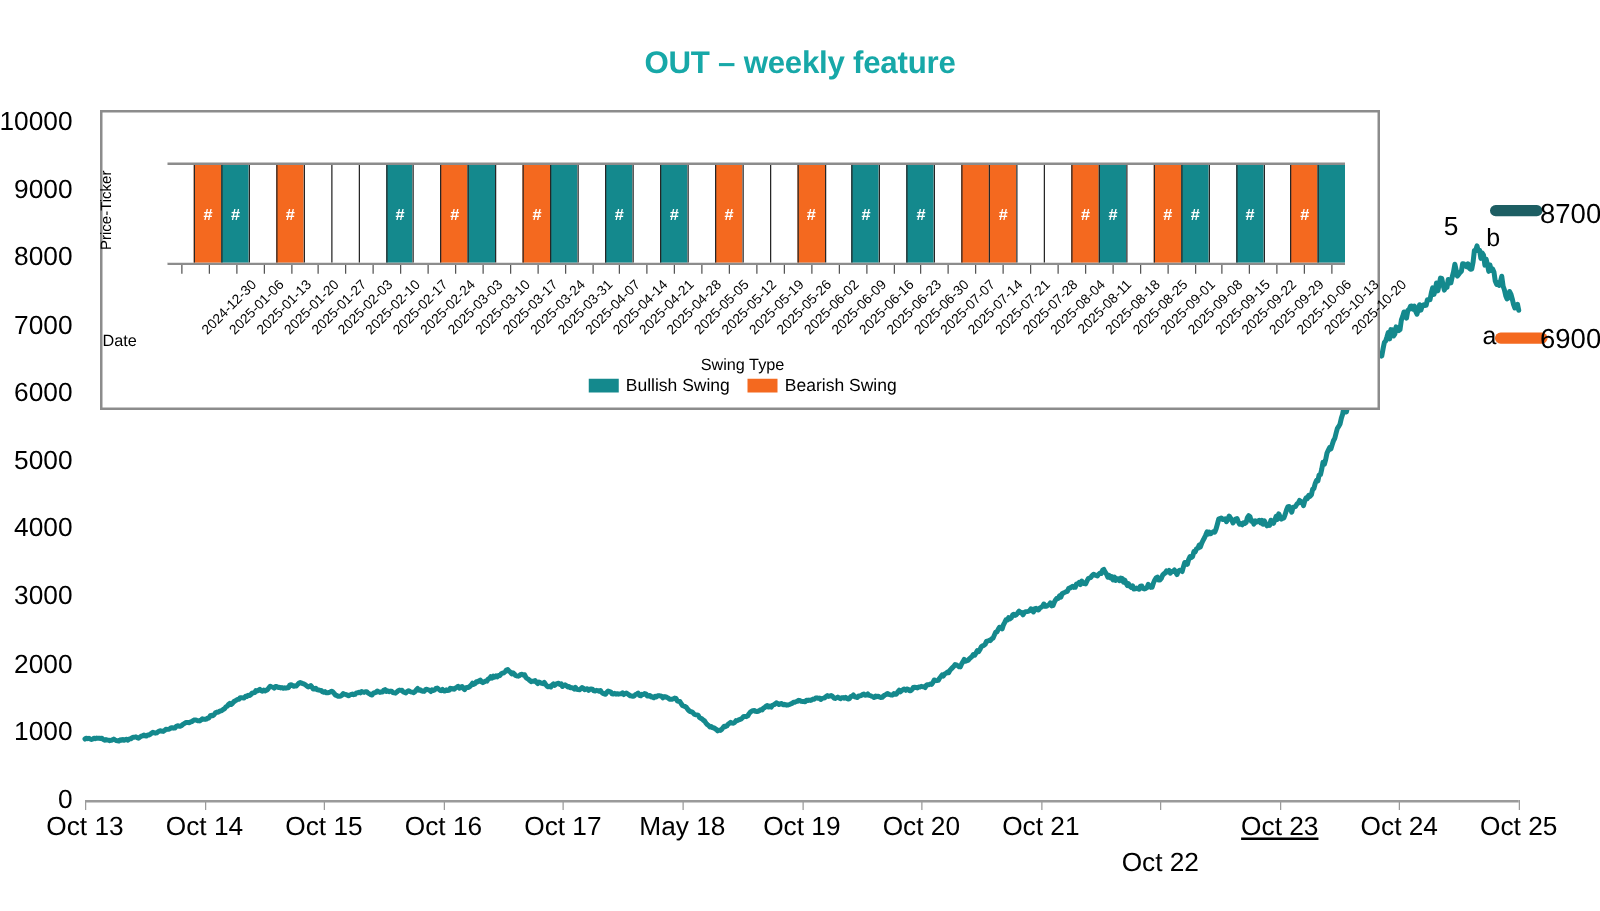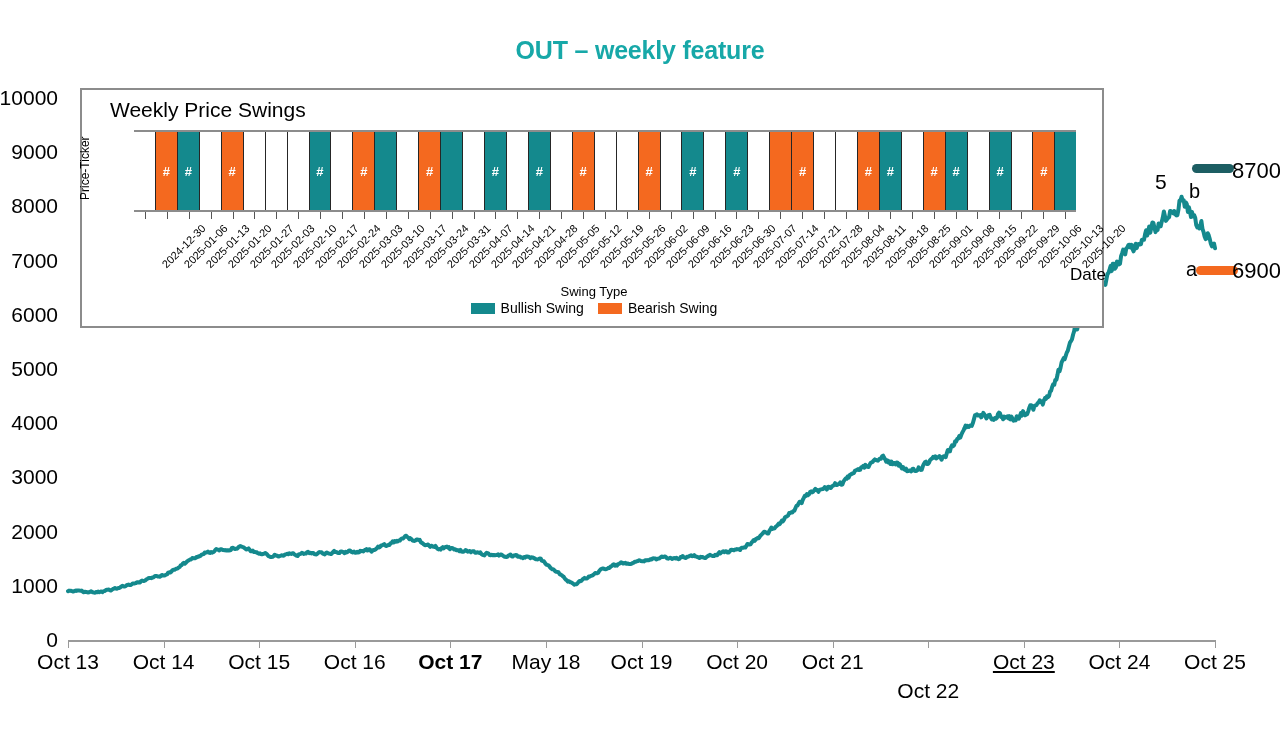--- a/index.html
+++ b/index.html
@@ -110,22 +110,22 @@
 
   .date-lab{
     position:absolute;
     font-size:11px;color:#000;
     white-space:nowrap;
     transform:rotate(-45deg);
     transform-origin:right top;
     text-align:right;
   }
   #xlabel-date{
-    position:absolute;left:0;top:175px;width:1024px;text-align:right;
-    font-size:17px;color:#000;
+    position:absolute;left:0;top:175px;width:1024px;text-align:left;
+    font-size:13px;color:#000;
   }
   #legend-title{
     position:absolute;left:0;top:194px;width:1024px;text-align:center;
     font-size:13px;color:#000;
   }
   #legend-row{
     position:absolute;left:0;top:210px;width:1024px;
     display:flex;justify-content:center;align-items:center;gap:14px;
     font-size:14px;color:#000;
   }
@@ -157,21 +157,21 @@
   <div id="xticks">
       <div class="xtick-mark" style="left: 68px;"></div>
       <div class="xtick-label" style="left: 68px;">Oct 13</div>
       <div class="xtick-mark" style="left: 163.583px;"></div>
       <div class="xtick-label" style="left: 163.583px;">Oct 14</div>
       <div class="xtick-mark" style="left: 259.167px;"></div>
       <div class="xtick-label" style="left: 259.167px;">Oct 15</div>
       <div class="xtick-mark" style="left: 354.75px;"></div>
       <div class="xtick-label" style="left: 354.75px;">Oct 16</div>
       <div class="xtick-mark" style="left: 450.333px;"></div>
-      <div class="xtick-label" style="left: 450.333px; font-weight: bold;">Oct 17</div>
+      <div class="xtick-label" style="left: 450.333px;">Oct 17</div>
       <div class="xtick-mark" style="left: 545.917px;"></div>
       <div class="xtick-label" style="left: 545.917px;">May 18</div>
       <div class="xtick-mark" style="left: 641.5px;"></div>
       <div class="xtick-label" style="left: 641.5px;">Oct 19</div>
       <div class="xtick-mark" style="left: 737.083px;"></div>
       <div class="xtick-label" style="left: 737.083px;">Oct 20</div>
       <div class="xtick-mark" style="left: 832.667px;"></div>
       <div class="xtick-label" style="left: 832.667px;">Oct 21</div>
       <div class="xtick-mark" style="left: 928.25px;"></div>
       <div class="xtick-label" style="left: 928.25px; margin-top: 29px;">Oct 22</div>
@@ -191,21 +191,20 @@
 
   <div class="side-letter" style="left:1189px;top:180px;">b</div>
   <div class="side-marker" style="left:1192px;top:164px;background:#1D5E63;"></div>
   <div class="side-value" style="left:1232px;top:158px;">8700</div>
 
   <div class="side-letter" style="left:1186px;top:258px;">a</div>
   <div class="side-marker" style="left:1196px;top:266px;background:#F4691F;"></div>
   <div class="side-value" style="left:1232px;top:258px;">6900</div>
 
   <div id="inset">
-    <div id="inset-title">Weekly Price Swings</div>
     <div id="inset-ylabel">Price-Ticker</div>
 
     <div id="band-wrap">
         <div class="band-cell none" title="2024-12-30"></div>
         <div class="band-cell bear" title="2025-01-06">
           <span>#</span>
         </div>
         <div class="band-cell bull" title="2025-01-13">
           <span>#</span>
         </div>

